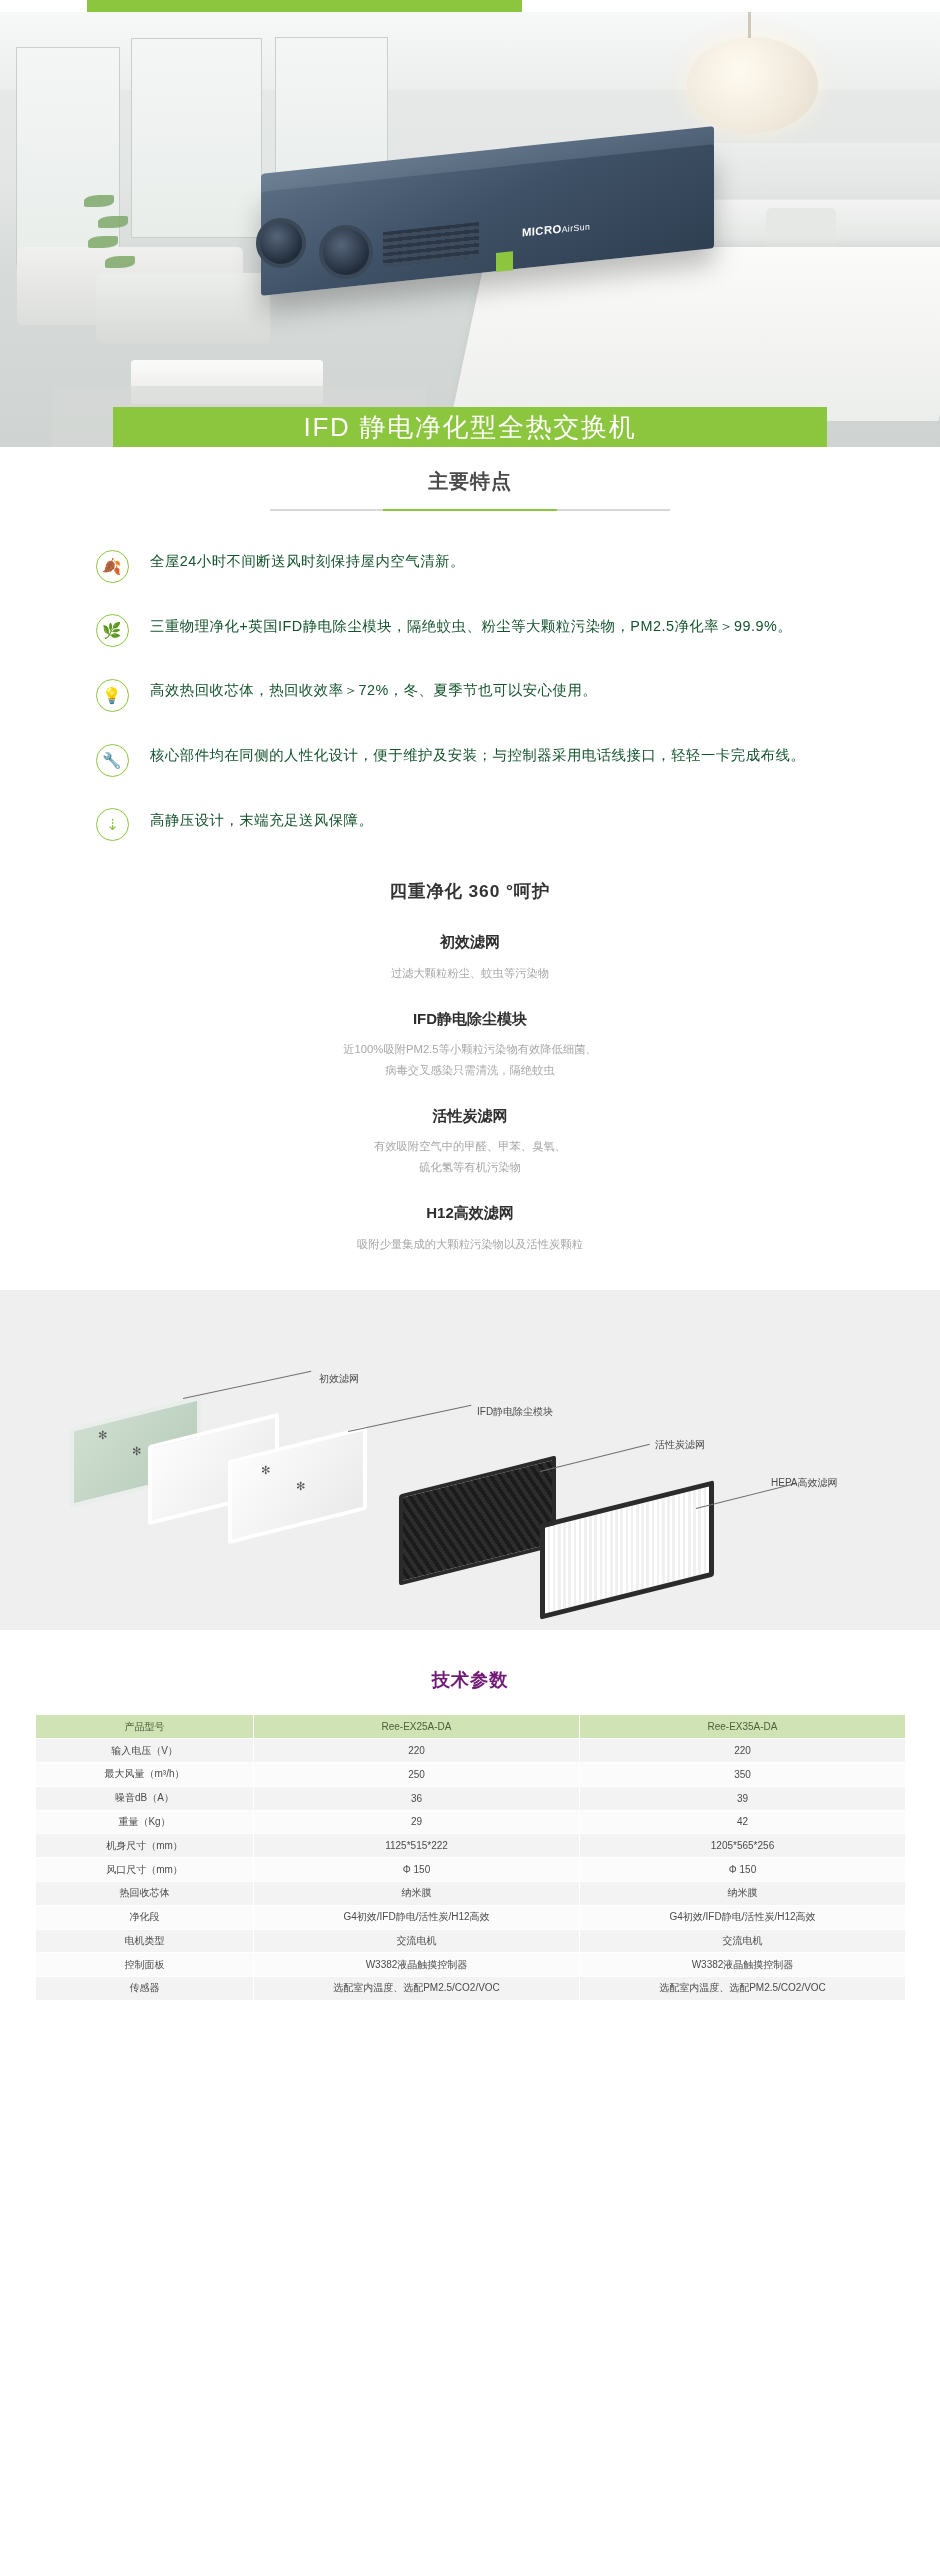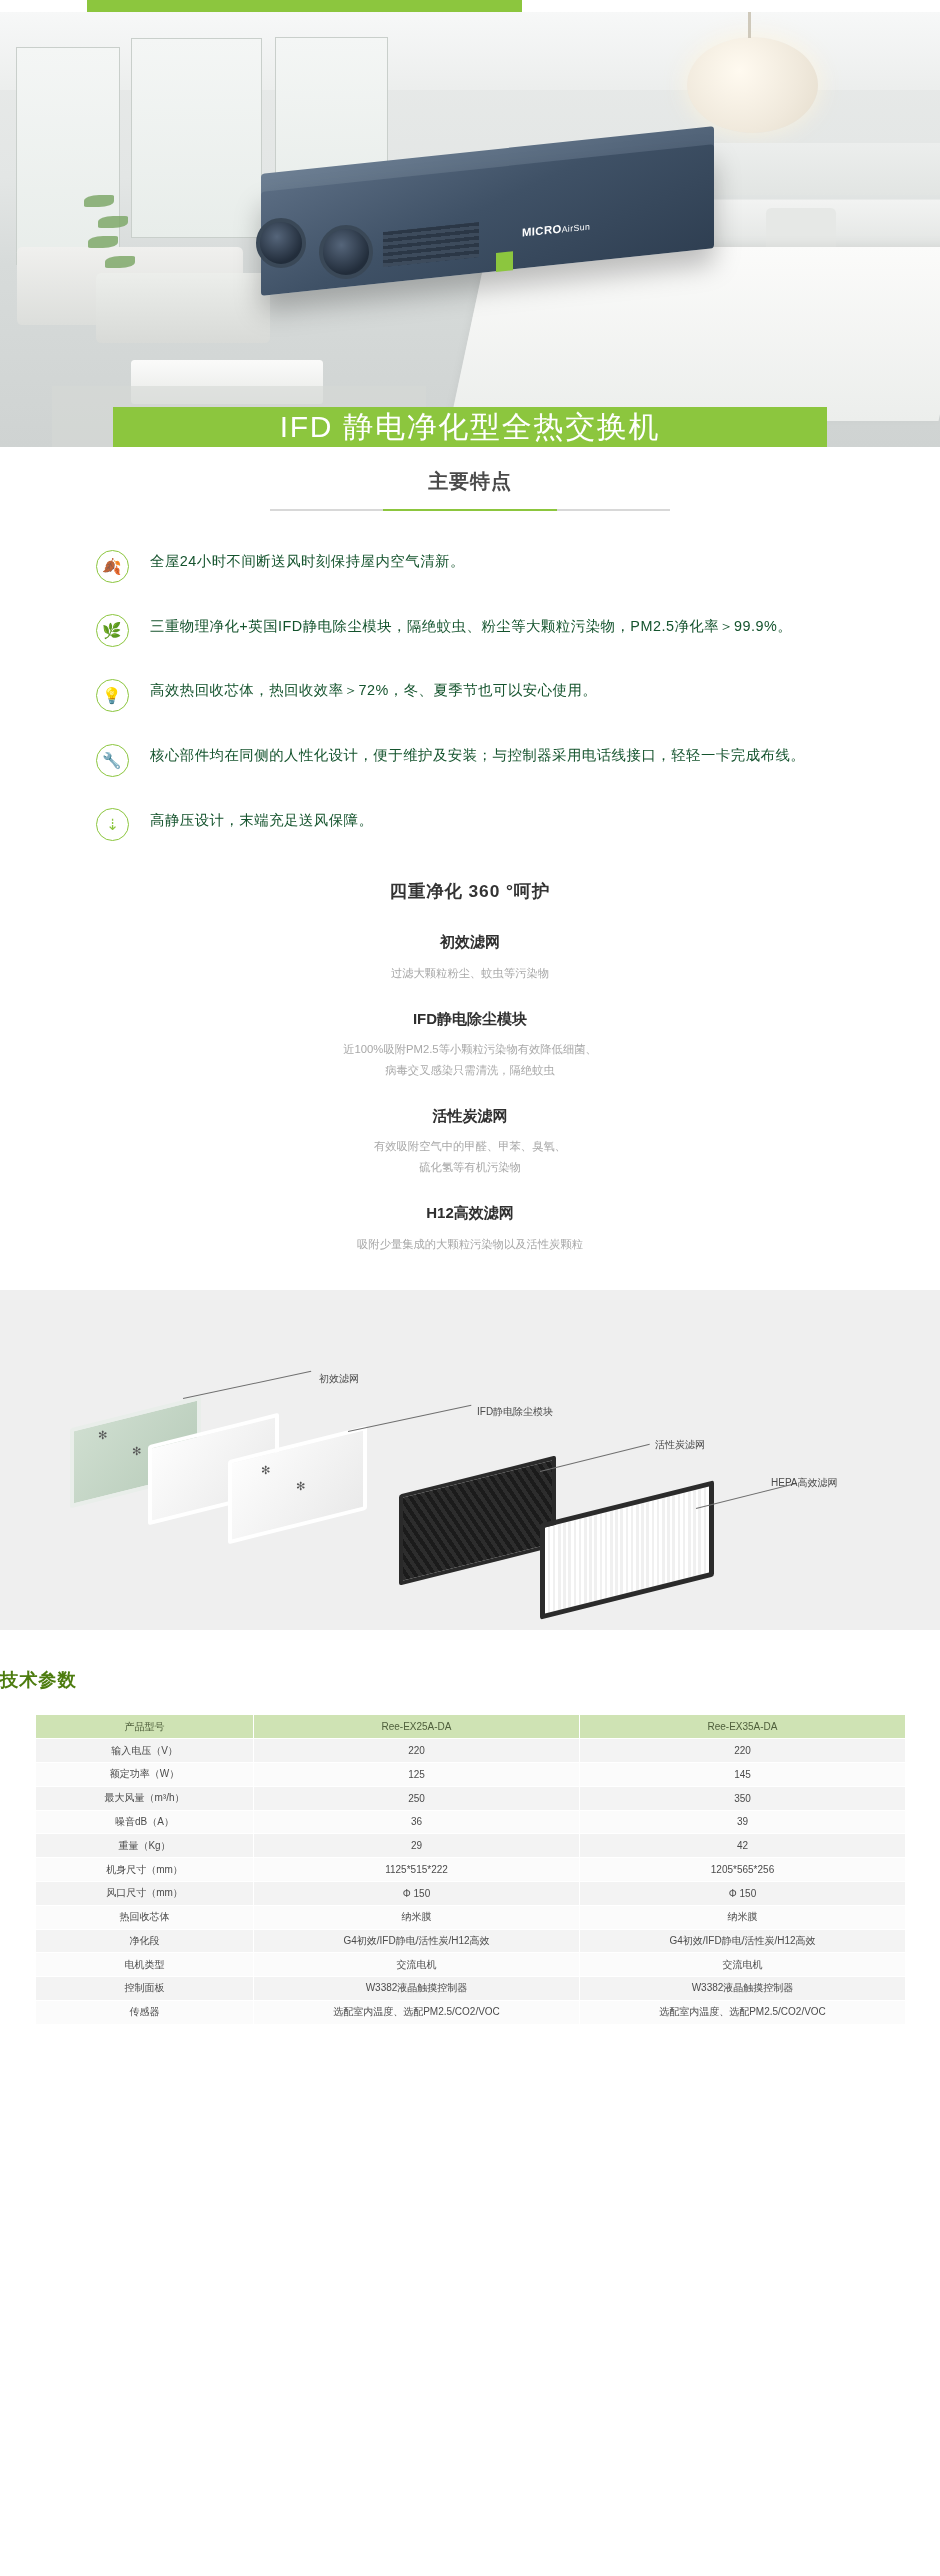--- a/index.html
+++ b/index.html
@@ -141,21 +141,21 @@
     position: absolute; left: 261px; top: 109px; width: 17.4px; height: 19px; background: #8cc63e;
     transform: skewY(-6deg);
   }
 
   
   .title-band {
     background: #8cc63e;
     height: 40px;
     margin: 0 113px;
     display: flex; align-items: center; justify-content: center;
-    color: #ffffff; font-size: 30px; letter-spacing: 1.7px;
+    color: #ffffff; font-size: 26px; letter-spacing: 1.7px;
     position: relative; top: -40px;
   }
   .title-wrap { height: 0; }
 
   
   .section-head {
     text-align: center;
     margin-top: 21px;
   }
   .section-head .txt {
@@ -223,21 +223,21 @@
   }
   .plate-hepa {
     background: repeating-linear-gradient(to right,#ffffff 0 2.6px,#f0f0f0 2.6px 5.2px);
     border: 5.2px solid #2b2b2b;
     transform: skewY(-14deg);
   }
   .glyph { position: absolute; color: #555; font-size: 11.3px; }
 
   
   .spec-title {
-    text-align: left; font-size: 18.3px; font-weight: bold; color: #4d7c0f;
+    text-align: center; font-size: 18.3px; font-weight: bold; color: #701a75;
     margin-top: 37px; letter-spacing: 0.9px;
   }
   table.spec {
     width: 871px; margin: 22.6px 35px 35px 35px; border-collapse: collapse;
     font-size: 10px; color: #4b4b4b;
   }
   table.spec th {
     background: #cfe3b4; color: #4f5f3c; font-weight: normal; padding: 4.4px 3.5px;
     border: 0.9px solid #ffffff;
   }
@@ -396,25 +396,20 @@
         <th>Ree-EX35A-DA</th>
       </tr>
     </thead>
     <tbody>
       <tr>
         <td class="label">输入电压（V）</td>
         <td>220</td>
         <td>220</td>
       </tr>
       <tr>
-        <td class="label">额定功率（W）</td>
-        <td>125</td>
-        <td>145</td>
-      </tr>
-      <tr>
         <td class="label">最大风量（m³/h）</td>
         <td>250</td>
         <td>350</td>
       </tr>
       <tr>
         <td class="label">噪音dB（A）</td>
         <td>36</td>
         <td>39</td>
       </tr>
       <tr>

